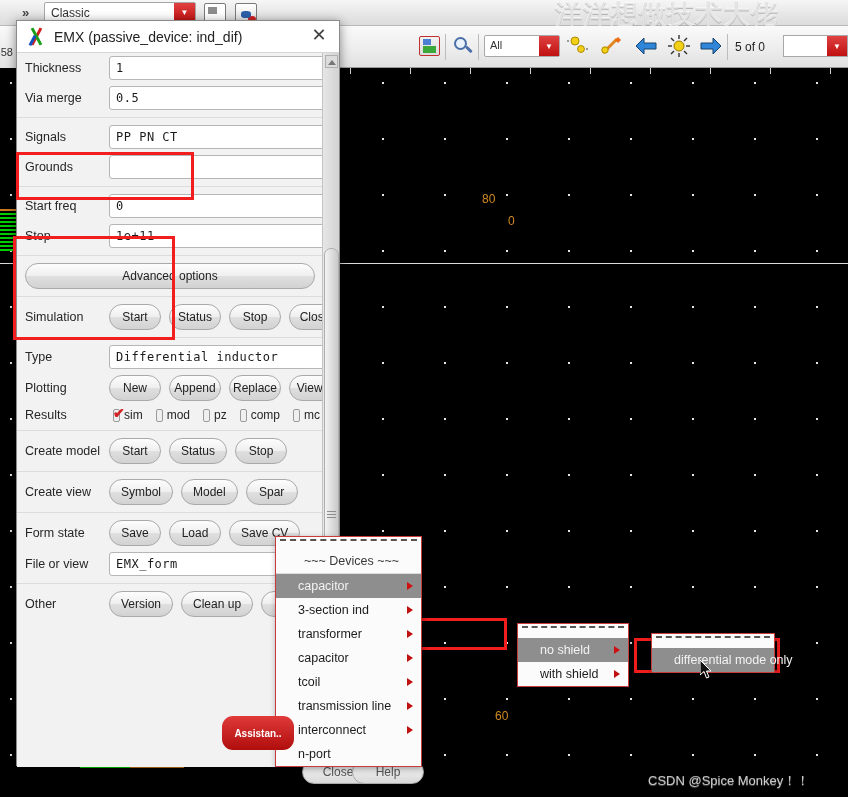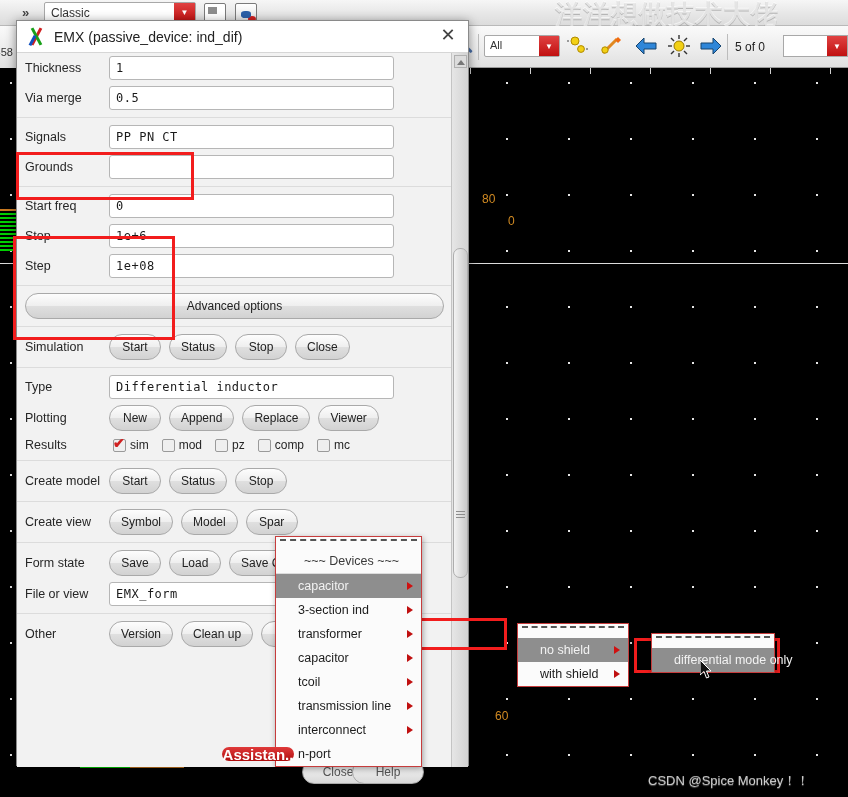--- a/index.html
+++ b/index.html
@@ -131,21 +131,21 @@
     color: rgba(255,255,255,0.75);
     text-shadow: 0 1px 1px rgba(120,120,120,.7);
     white-space:nowrap;
   }
   .left-label { position:absolute; left:-3px; top:46px; font-size:11px; color:#333; }
   .leftstrip { position:absolute; left:0; top:26px; width:20px; height:42px;
                background: linear-gradient(180deg,#fafafa,#e2e2e2); }
 
   
   .emx {
-    position:absolute; left:16px; top:20px; width:453px; height:746px;
+    position:absolute; left:16px; top:20px; width:324px; height:746px;
     background:#14b8a6; border:1px solid #8a8a8a;
     box-shadow: 0 2px 10px rgba(0,0,0,.45);
   }
   .emx-title {
     position:relative; height:32px; background:#ffffff;
     border-bottom:1px solid #d6d6d6; display:flex; align-items:center; padding-left:10px;
   }
   .xlogo { width:19px; height:19px; position:relative; margin-right:8px; flex:0 0 auto; }
   .xlogo span { position:absolute; left:8px; top:0; width:3px; height:19px; }
   .xlogo .s1 { background:#d02020; transform: rotate(28deg); }
@@ -227,23 +227,23 @@
   }
   .menu .mi.sel { background:#8e8e8e; color:#f2f2f2; }
   .menu .mi .arr {
     position:absolute; right:8px; top:50%; transform:translateY(-50%);
     width:0; height:0; border-top:4.5px solid transparent; border-bottom:4.5px solid transparent;
     border-left:6px solid #c01010;
   }
   .menu .mi.sel .arr { border-left-color:#d01010; }
 
   .assistant {
-    position:absolute; left:222px; top:747px; width:72px; height:14px;
+    position:absolute; left:222px; top:716px; width:72px; height:34px;
     background: linear-gradient(180deg,#e03a3a,#b00d0d);
-    border-radius:11px; color:#fff; font-size:15px;
+    border-radius:11px; color:#fff; font-size:10px;
     display:flex; align-items:center; justify-content:center; font-weight:bold;
     z-index:40;
   }
   .botbtn {
     position:absolute; top:760px; height:24px; width:72px;
     background: linear-gradient(180deg,#fdfdfd,#d8d8d8);
     border:1px solid #a9a9a9; border-radius:12px;
     font-size:12px; color:#555; display:flex; align-items:center; justify-content:center;
     z-index:20;
   }
@@ -685,25 +685,21 @@
         <span class="rlabel">Grounds</span>
         <span class="tfield" style="max-width:285px;"></span>
       </div>
       <div class="sep"></div>
       <div class="row">
         <span class="rlabel">Start freq</span>
         <span class="tfield" style="max-width:285px;">0</span>
       </div>
       <div class="row">
         <span class="rlabel">Stop</span>
-        <span class="tfield" style="max-width:285px;">1e+6</span>
-      </div>
-      <div class="row">
-        <span class="rlabel">Step</span>
-        <span class="tfield" style="max-width:285px;">1e+08</span>
+        <span class="tfield" style="max-width:285px;">1e+11</span>
       </div>
       <div class="sep"></div>
 
       <div style="padding:3px 24px 3px 8px;">
         <div class="btn wide">Advanced options</div>
       </div>
       <div class="sep"></div>
 
       <div class="row">
         <span class="rlabel">Simulation</span>

